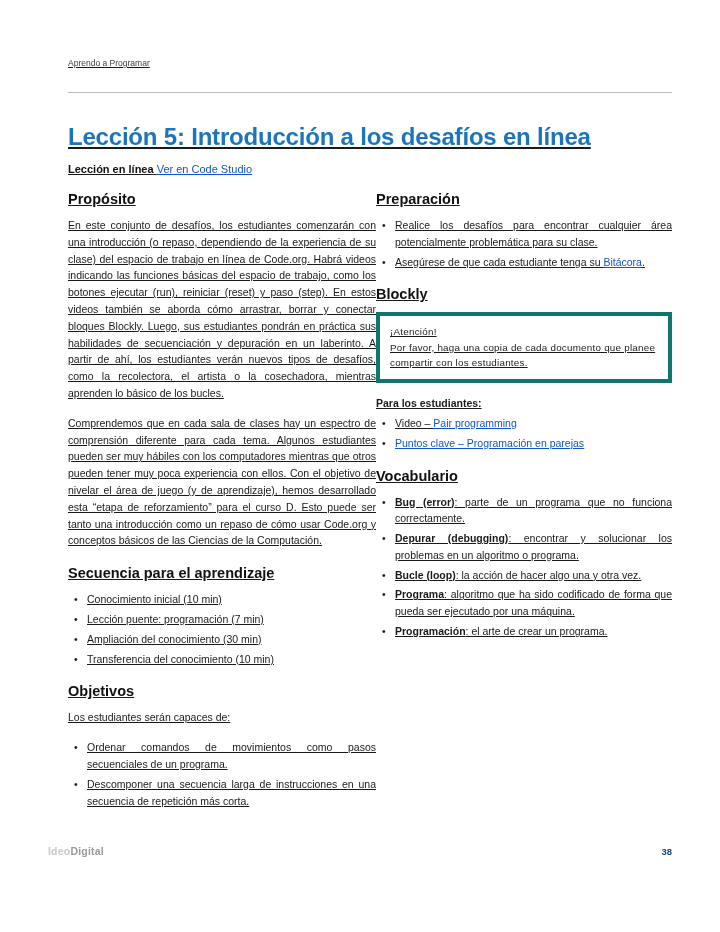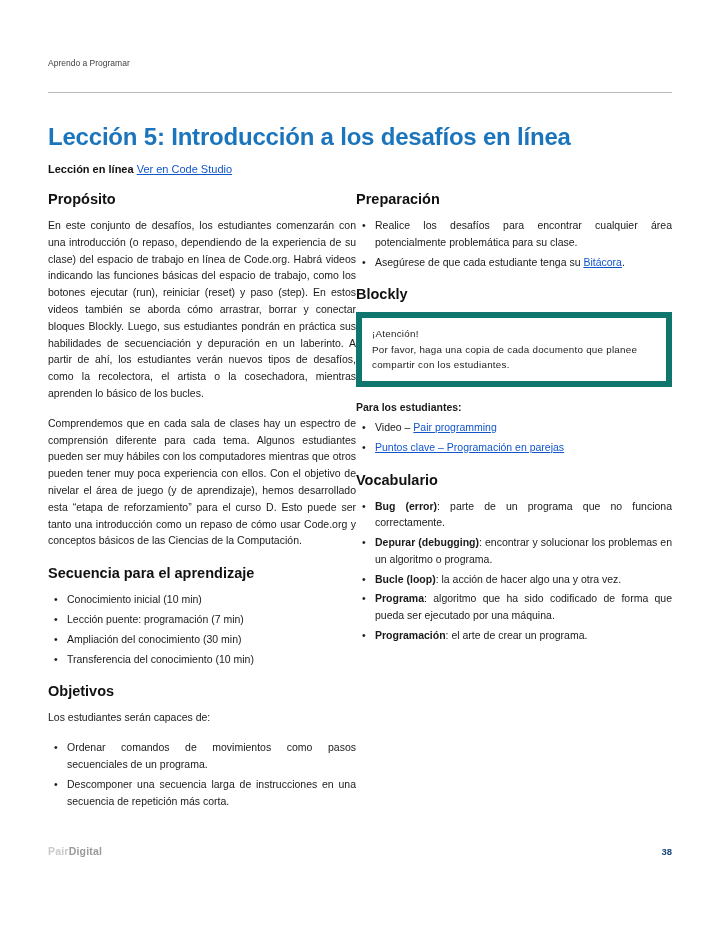--- a/index.html
+++ b/index.html
@@ -6,21 +6,22 @@
   html,body { width:720px; height:932px; }
   body {
     background:#ffffff;
     font-family:"Liberation Sans", sans-serif;
     color:#1a1a1a;
     position:relative;
     overflow:hidden;
   }
   .page {
     position:absolute; inset:0;
-    padding:58px 48px 0 48px;
+    padding:58px 48px 0 68px;
+    text-decoration:underline;
   }
   .brand-header {
     font-size:8.5px;
     color:#404040;
     margin-bottom:24px;
   }
   .top-rule {
     border:none;
     border-top:1px solid #b9b9b9;
     margin-bottom:30px;
@@ -67,21 +68,21 @@
   ul.bullet-list li::before {
     content:"\2022";
     position:absolute;
     left:6px;
     top:0;
     font-size:10.5px;
     color:#1a1a1a;
   }
   ul.bullet-list.justified li { text-align:justify; }
   .attention-box {
-    border:6px solid #0f766e;
+    border:4px solid #0f766e;
     padding:8px 10px 9px 10px;
     font-size:9.8px;
     line-height:1.55;
     letter-spacing:0.25px;
     margin:2px 0 14px 0;
     color:#222;
   }
   .bold-label {
     font-size:10.5px;
     font-weight:bold;
@@ -188,17 +189,17 @@
           <li><span class="vocab-term">Bucle (loop)</span><span>: la acción de hacer algo una y otra vez.</span></li>
           <li><span class="vocab-term">Programa</span><span>: algoritmo que ha sido codificado de forma que pueda ser ejecutado por una máquina.</span></li>
           <li><span class="vocab-term">Programación</span><span>: el arte de crear un programa.</span></li>
         </ul>
       </div>
 
     </div>
   </div>
 
   <div class="doc-footer">
-    <div class="footer-logo"><span class="lt">Pair</span><span class="dk">Digital</span></div>
+    <div class="footer-logo"><span class="lt">Ideo</span><span class="dk">Digital</span></div>
     <div class="page-number">38</div>
   </div>
 
 </div>
 
 </body></html>

